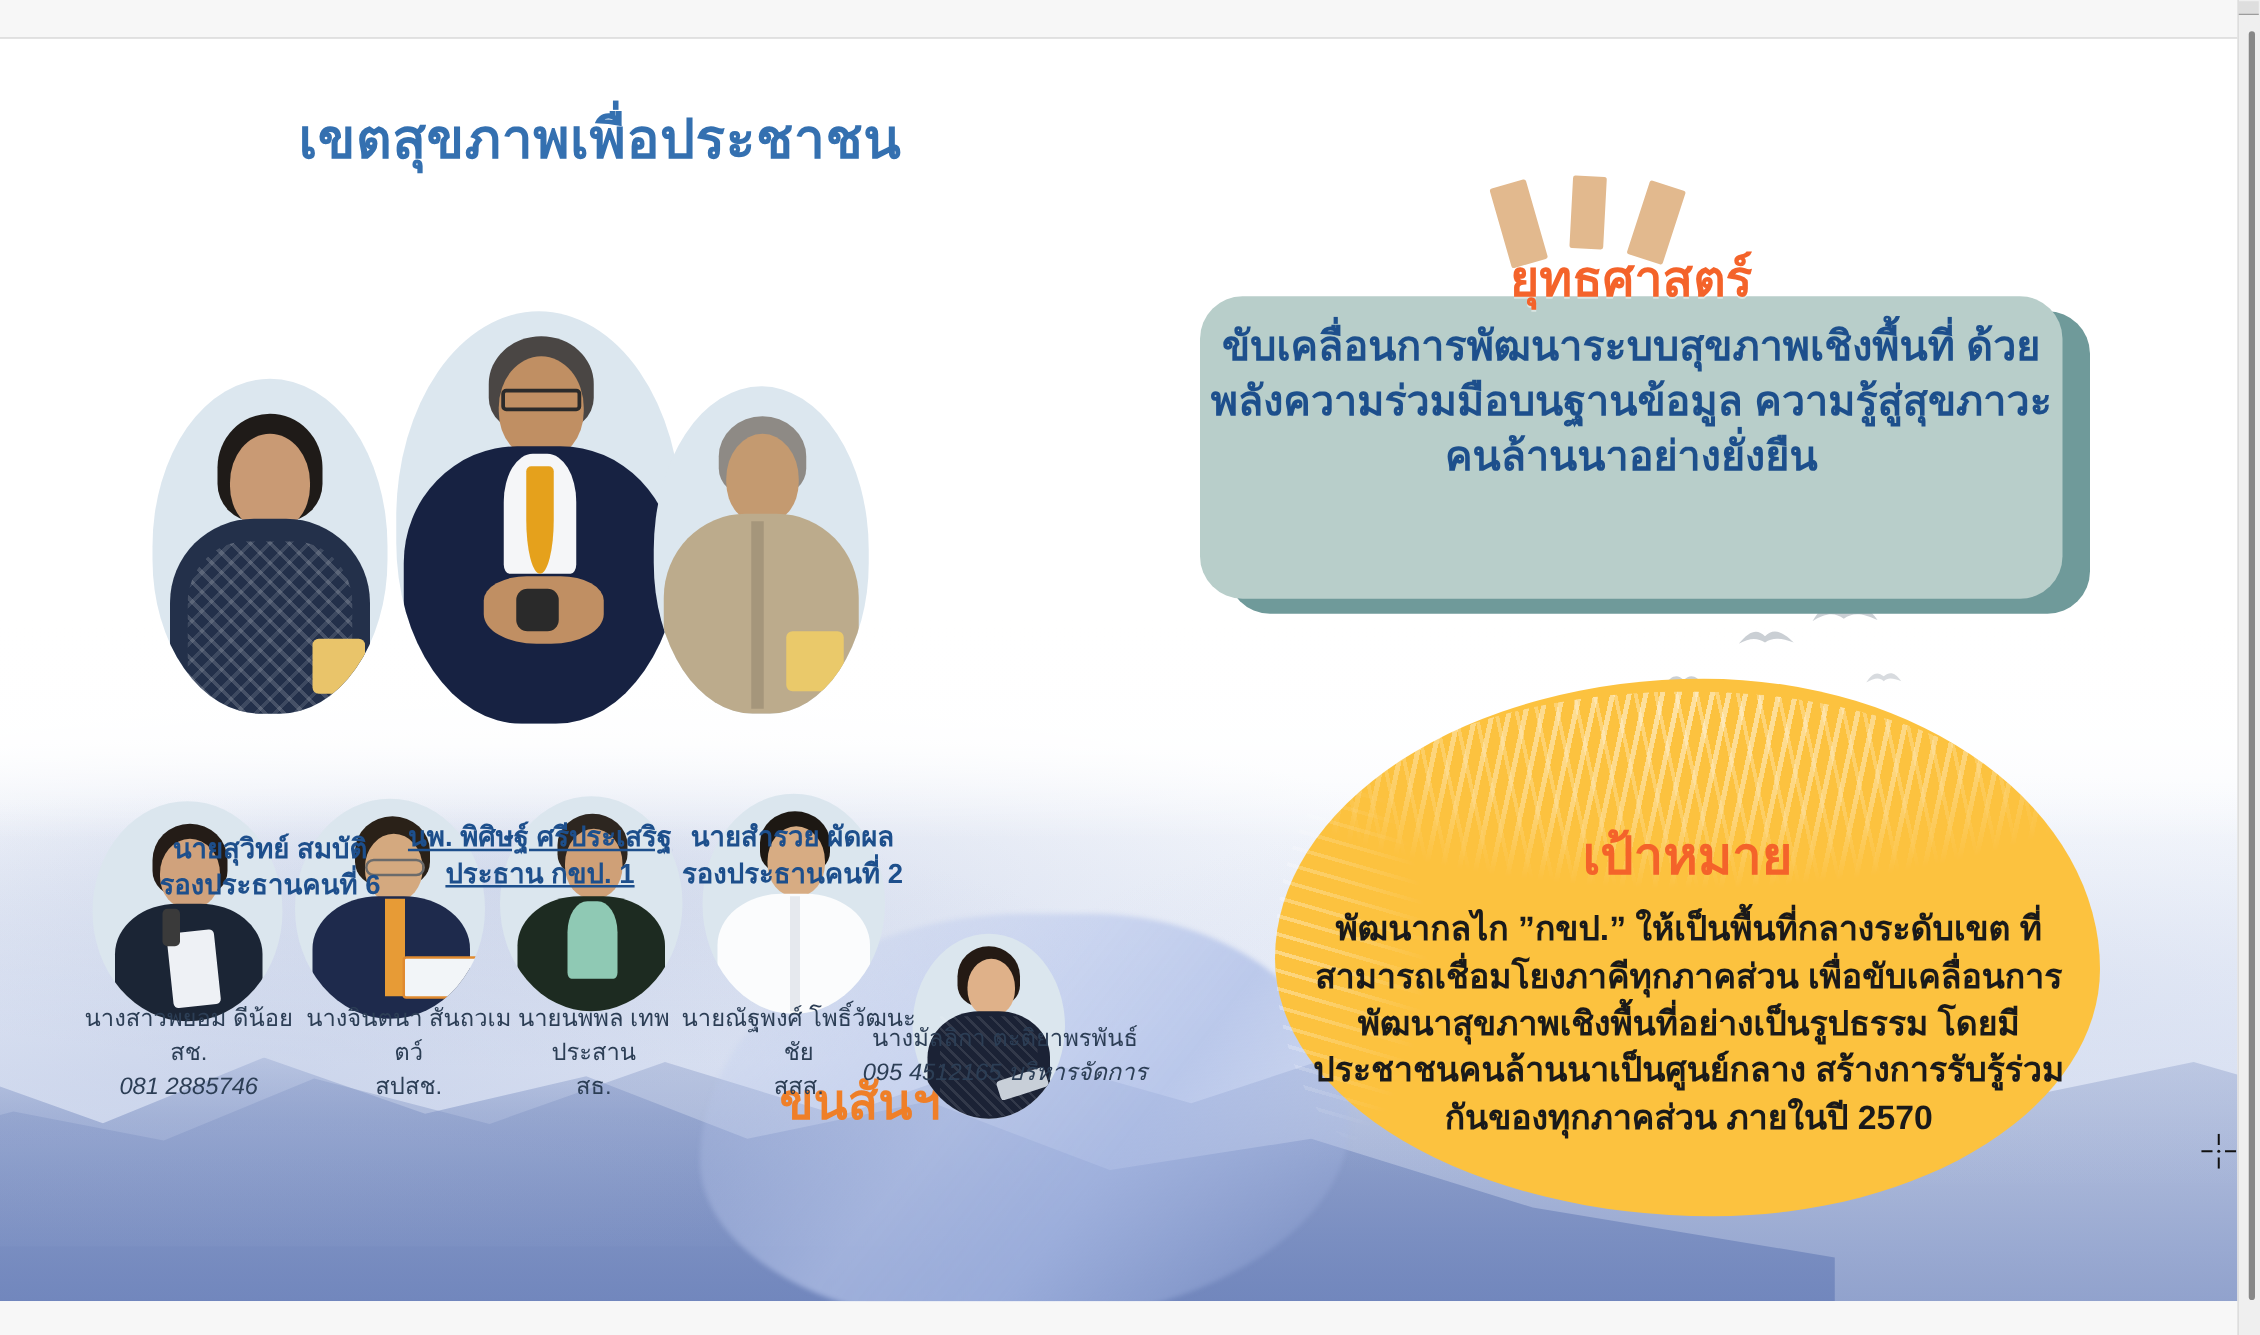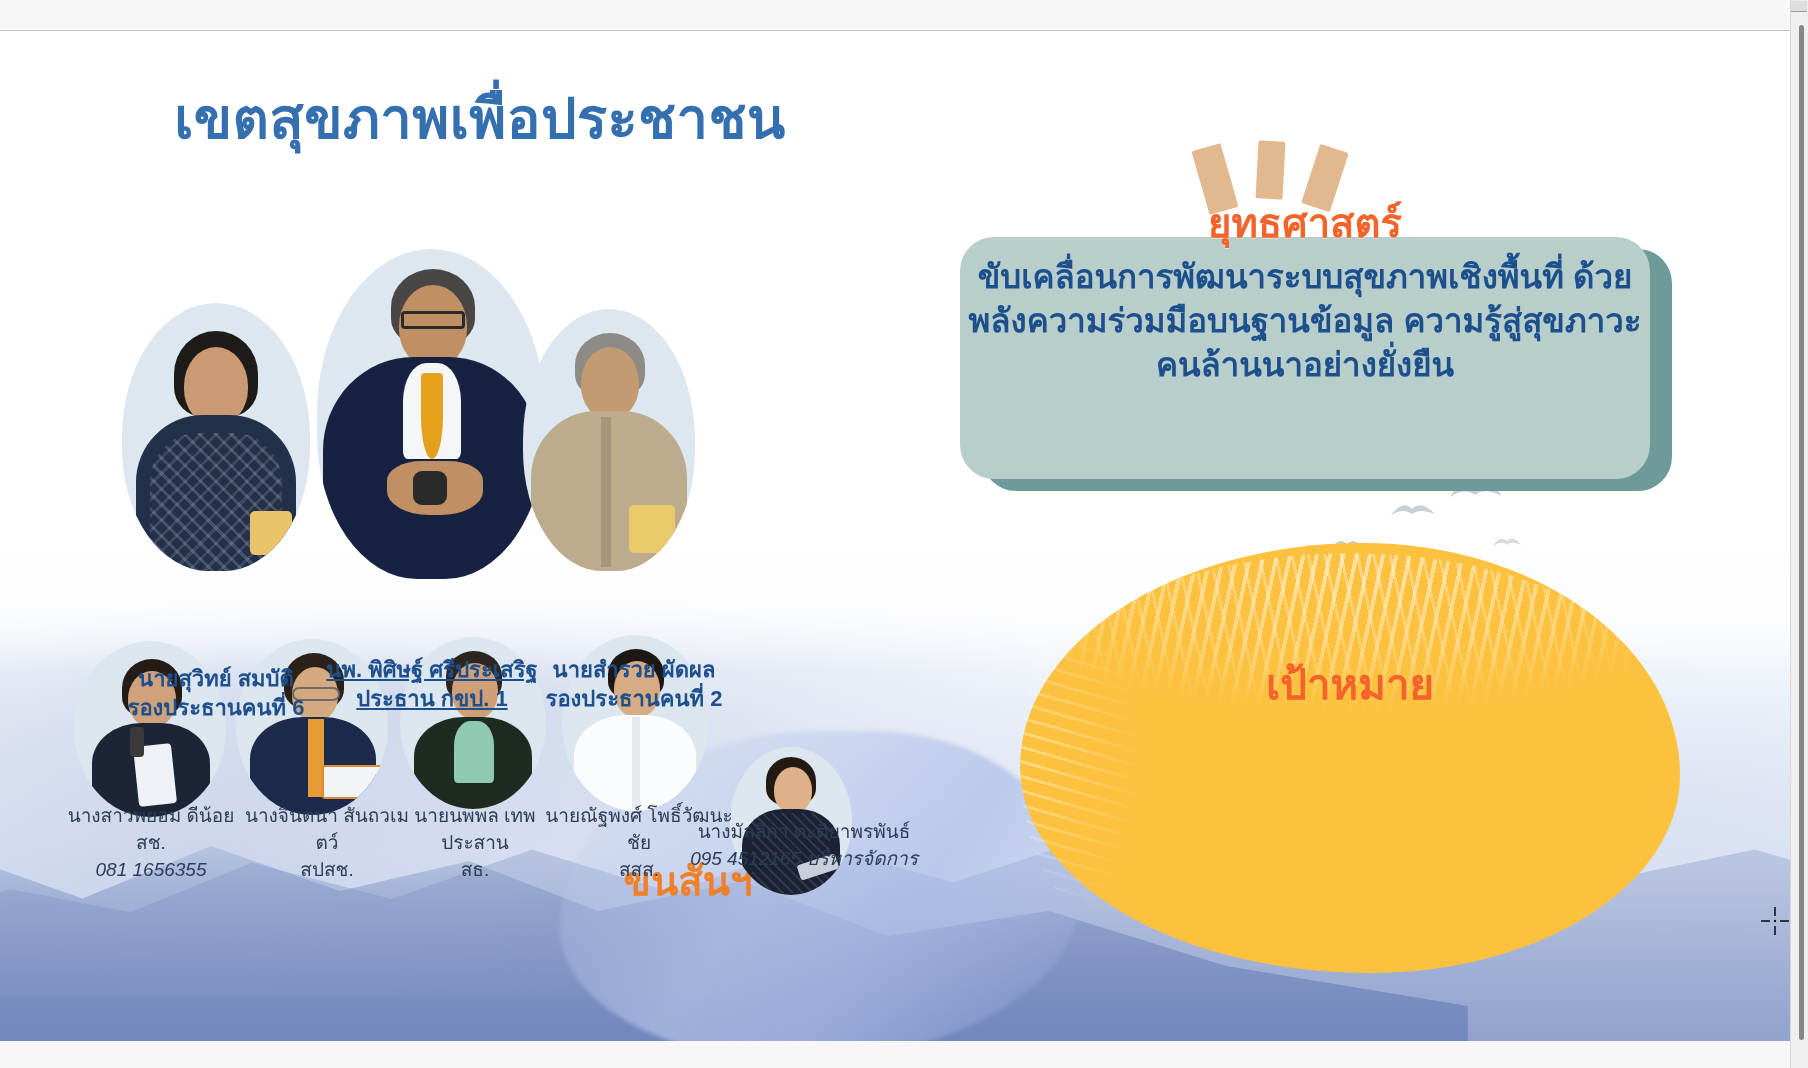--- a/index.html
+++ b/index.html
@@ -123,21 +123,21 @@
     position: absolute;
     left: 40px; top: 55px;
     width: 880px;
     text-align: center;
     color: #3470b0;
     font-weight: 700;
     letter-spacing: .5px;
     line-height: 1.18;
     text-shadow: 1px 1px 0 rgba(255,255,255,.55);
   }
-  #title-line1 { font-size: 56px; }
+  #title-line1 { font-size: 44px; }
   #title-line2 { font-size: 52px; }
 
   
   #strategy-group {
     position: absolute;
     left: 960px; top: 110px;
     width: 730px; height: 350px;
   }
   
   .fleck { position: absolute; background: #e2b98e; }
@@ -362,20 +362,21 @@
       <div id="strategy-card"></div>
       <div id="strategy-heading">ยุทธศาสตร์</div>
       <div id="strategy-body">ขับเคลื่อนการพัฒนาระบบสุขภาพเชิงพื้นที่ ด้วยพลังความร่วมมือบนฐานข้อมูล ความรู้สู่สุขภาวะคนล้านนาอย่างยั่งยืน</div>
     </div>
 
     <div id="goal-group">
       <div id="goal-blob"></div>
       <div id="goal-blob-brush"></div>
       <div id="goal-blob-brush-left"></div>
       <div id="goal-heading">เป้าหมาย</div>
+      <div id="goal-body">พัฒนากลไก ”กขป.” ให้เป็นพื้นที่กลางระดับเขต ที่สามารถเชื่อมโยงภาคีทุกภาคส่วน เพื่อขับเคลื่อนการพัฒนาสุขภาพเชิงพื้นที่อย่างเป็นรูปธรรม โดยมีประชาชนคนล้านนาเป็นศูนย์กลาง สร้างการรับรู้ร่วมกันของทุกภาคส่วน ภายในปี 2570</div>
     </div>
 
     <div class="lead-photo" style="left:122px; top:272px; width:188px; height:268px; border-radius:50% 50% 46% 46%;">
       <div class="fig" style="left:0; top:0; width:188px; height:268px;">
         <div class="hair" style="left:52px; top:28px;  width:84px;  height:86px;  background:#1f1b18;"></div>
         <div class="head" style="left:62px; top:44px;  width:64px;  height:78px;  background:#c99a74;"></div>
         <div class="torso" style="left:14px; top:112px; width:160px; height:160px; background:#23304a;"></div>
         <div style="position:absolute; left:28px; top:130px; width:132px; height:140px;
                     background:
                       repeating-linear-gradient(45deg, rgba(255,255,255,.16) 0 3px, rgba(255,255,255,0) 3px 11px),
@@ -470,21 +471,21 @@
         <div class="torso" style="left:12px; top:62px;  width:98px;  height:88px;  background:#1b2235;"></div>
         <div style="position:absolute; left:22px; top:66px; width:78px; height:80px;
                     background: repeating-linear-gradient(45deg, rgba(255,255,255,.10) 0 2px, rgba(255,255,255,0) 2px 7px);"></div>
         <div style="position:absolute; left:68px; top:112px; width:40px; height:16px; background:#c8cfd8; border-radius:3px; transform:rotate(-18deg);"></div>
       </div>
     </div>
 
     <div class="small-cap" style="left:62px; top:772px; width:178px;">
       <span>นางสาวพยอม ดีน้อย</span>
       <span class="org">สช.</span>
-      <span class="tel">081 1656355</span>
+      <span class="tel">081 2885746</span>
     </div>
     <div class="small-cap" style="left:238px; top:772px; width:178px;">
       <span>นางจินตนา สันถวเมตว์</span>
       <span class="org">สปสช.</span>
     </div>
     <div class="small-cap" style="left:386px; top:772px; width:178px;">
       <span>นายนพพล เทพประสาน</span>
       <span class="org">สธ.</span>
     </div>
     <div class="small-cap" style="left:544px; top:772px; width:190px;">

